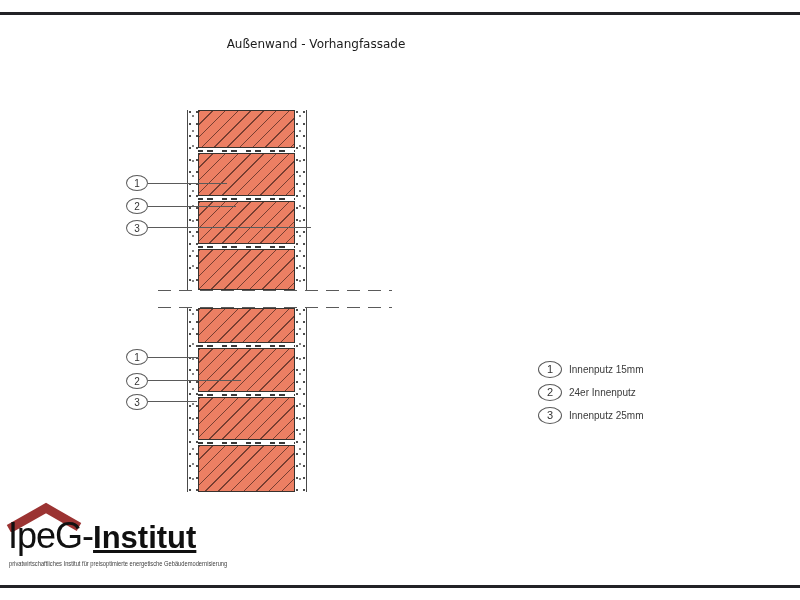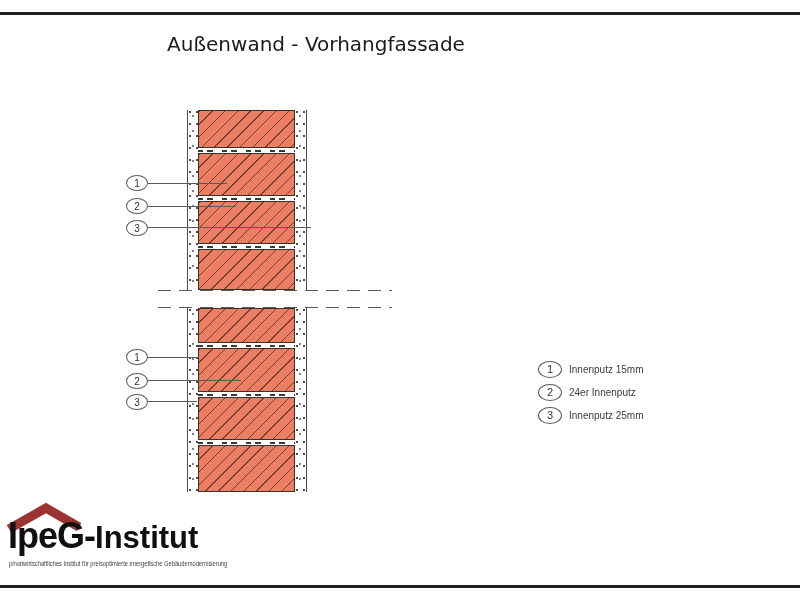--- a/index.html
+++ b/index.html
@@ -5,21 +5,21 @@
   html,body{margin:0;padding:0;}
   body{width:800px;height:600px;background:#ffffff;position:relative;overflow:hidden;
        font-family:"Liberation Sans",sans-serif;}
 
   .hrule{position:absolute;left:0;width:800px;height:3px;background:#222226;}
   #rule-top{top:12px;}
   #rule-bottom{top:585px;}
 
   
   #title{position:absolute;left:0;top:33px;width:632px;text-align:center;
-         font-family:"DejaVu Sans",sans-serif;font-size:20px;line-height:23px;color:#1b1b1b;}
+         font-family:"DejaVu Sans",sans-serif;font-size:12px;line-height:23px;color:#1b1b1b;}
 
   
   #wall{position:absolute;left:187px;top:110px;width:120px;height:382px;}
   .wall-section{position:absolute;left:0;width:120px;}
   #sec-upper{top:0;height:180px;}
   #sec-lower{top:198px;height:184px;}
 
   .plaster{position:absolute;top:0;bottom:0;
     background-image:
       radial-gradient(circle at 2px 2px,#4a4a4a 0.7px,transparent 1.2px),
@@ -62,22 +62,22 @@
   .legend-circle{width:22px;height:15px;border:1px solid #5a5a5a;border-radius:50%;
                  display:flex;align-items:center;justify-content:center;
                  font-size:11px;color:#333;flex:0 0 auto;}
   .legend-label{margin-left:7px;font-size:10px;color:#3b3b3b;white-space:nowrap;}
 
   
   #logo{position:absolute;left:0;top:498px;width:260px;height:80px;}
   #logo-roof{position:absolute;left:6px;top:4px;}
   #brand{position:absolute;left:8px;top:20px;white-space:nowrap;color:#101010;
          font-family:"Liberation Sans",sans-serif;line-height:36px;}
-  #brand .b1{font-size:36px;font-weight:700;letter-spacing:-1px;}
-  #brand .b2{font-size:31px;font-weight:700;letter-spacing:0;}
+  #brand .b1{font-size:36px;font-weight:400;letter-spacing:-1px;}
+  #brand .b2{font-size:31px;font-weight:700;letter-spacing:0;text-decoration:underline;}
   #tagline{position:absolute;left:9px;top:62px;font-size:7px;color:#3f3f3f;
            white-space:nowrap;transform:scaleX(0.82);transform-origin:0 0;}
 </style>
 </head>
 <body>
 
 <div class="hrule" id="rule-top"></div>
 <div class="hrule" id="rule-bottom"></div>
 
 <div id="title">

